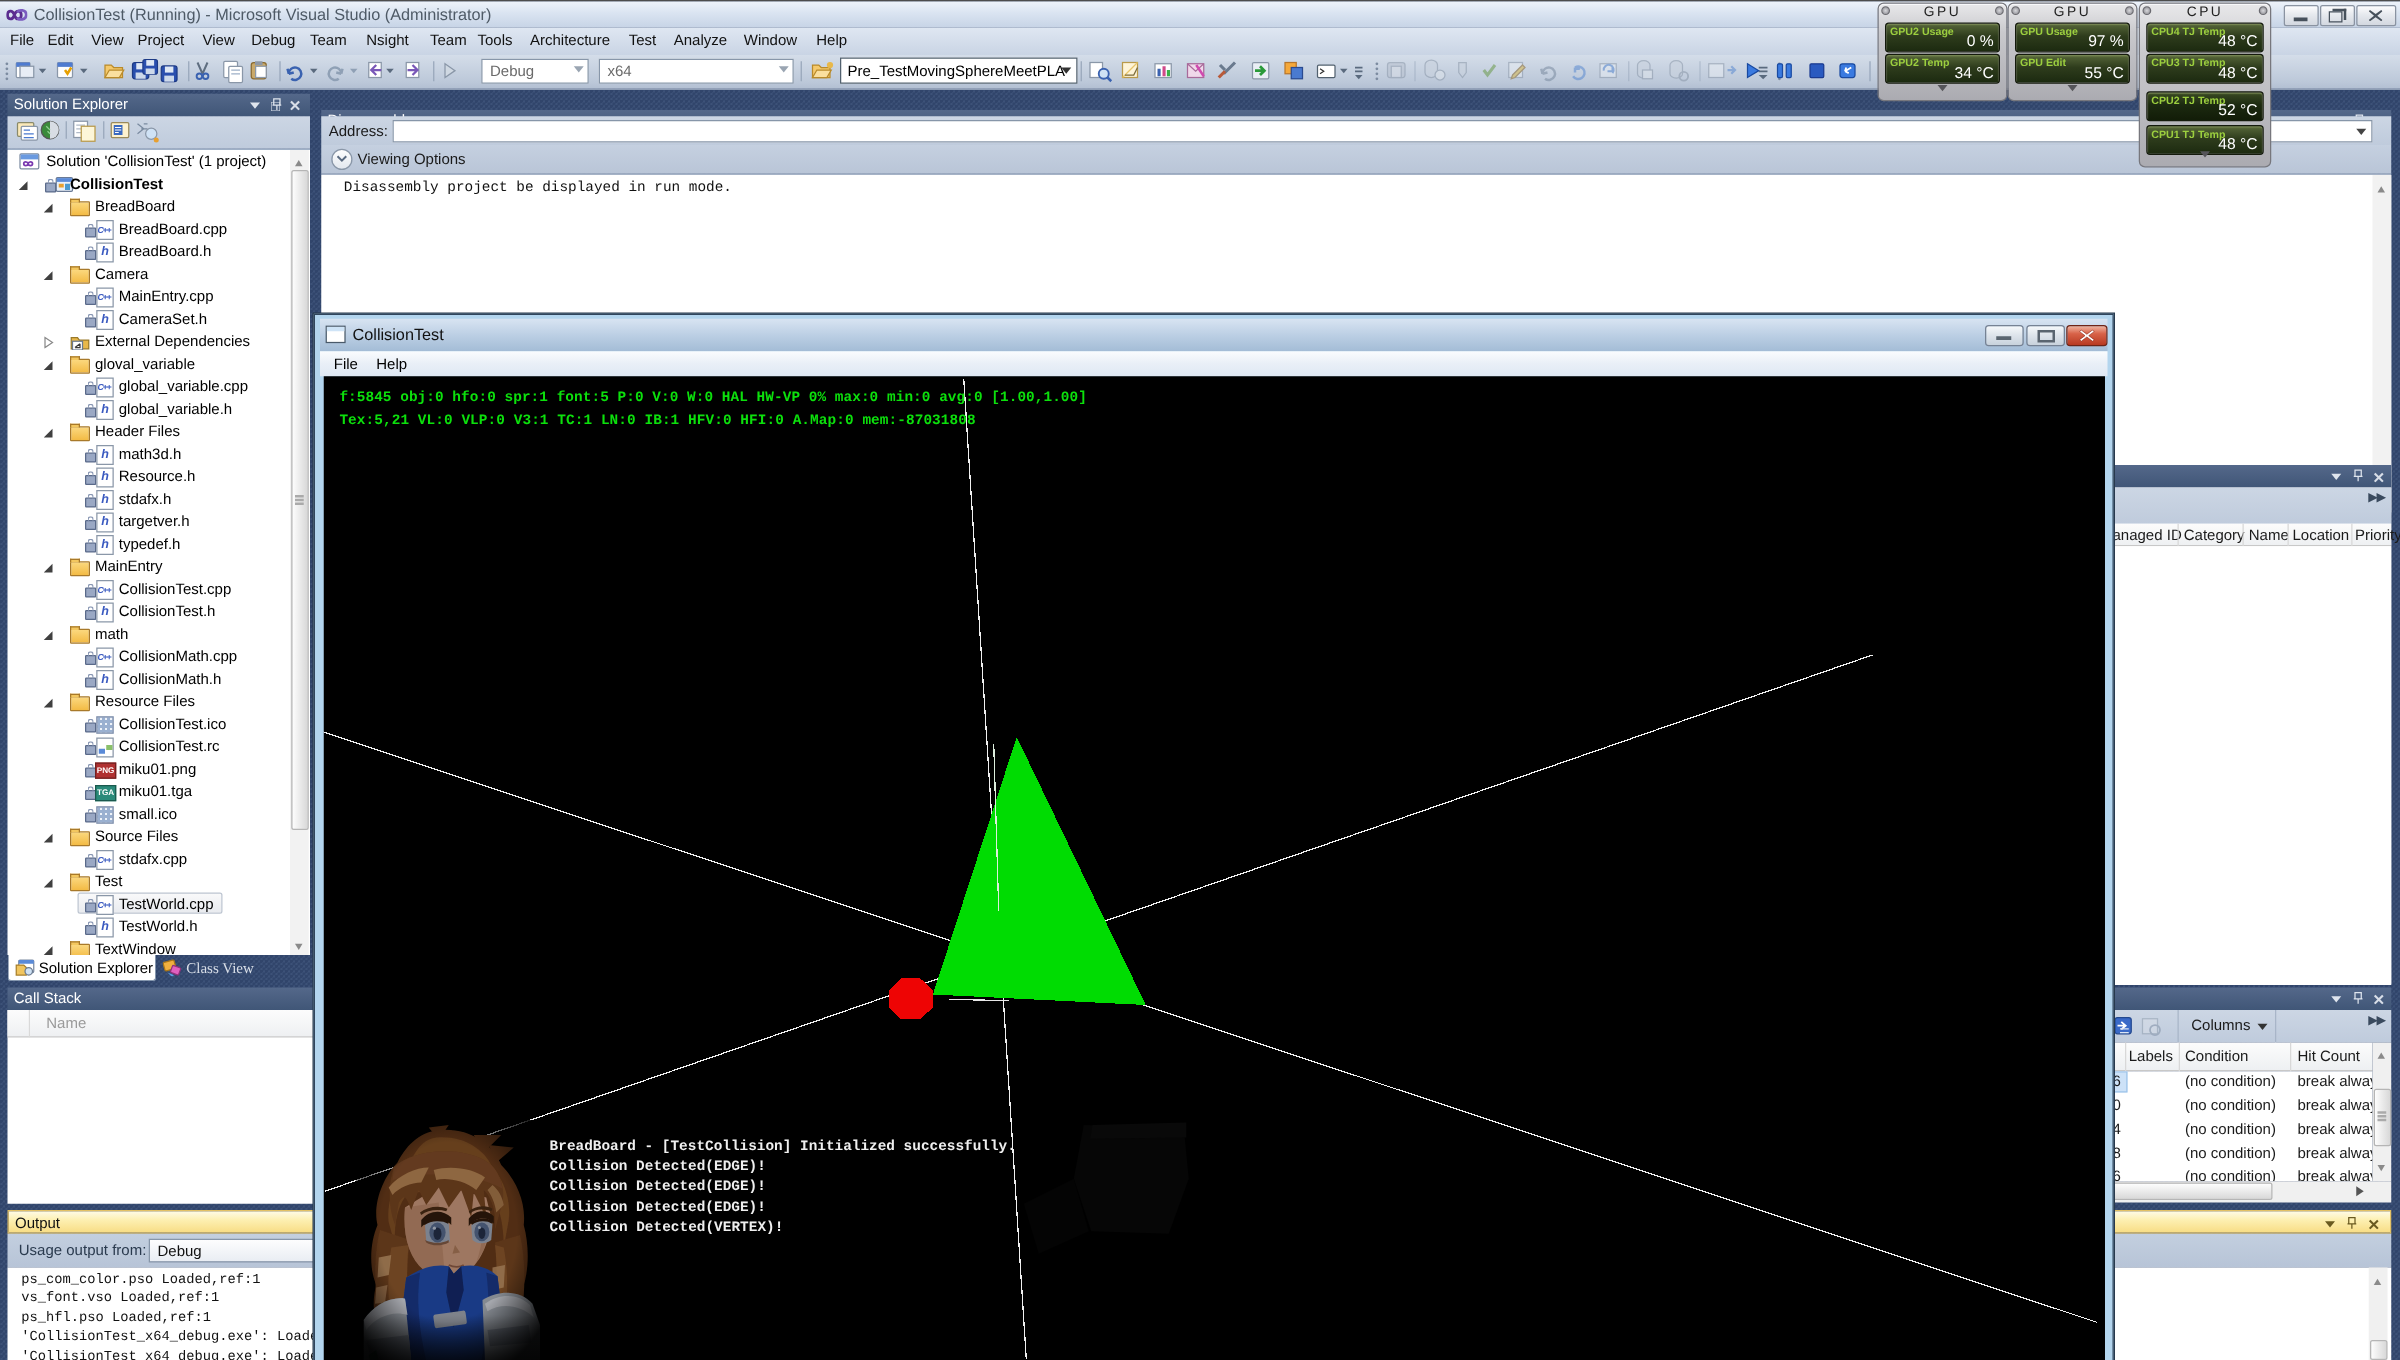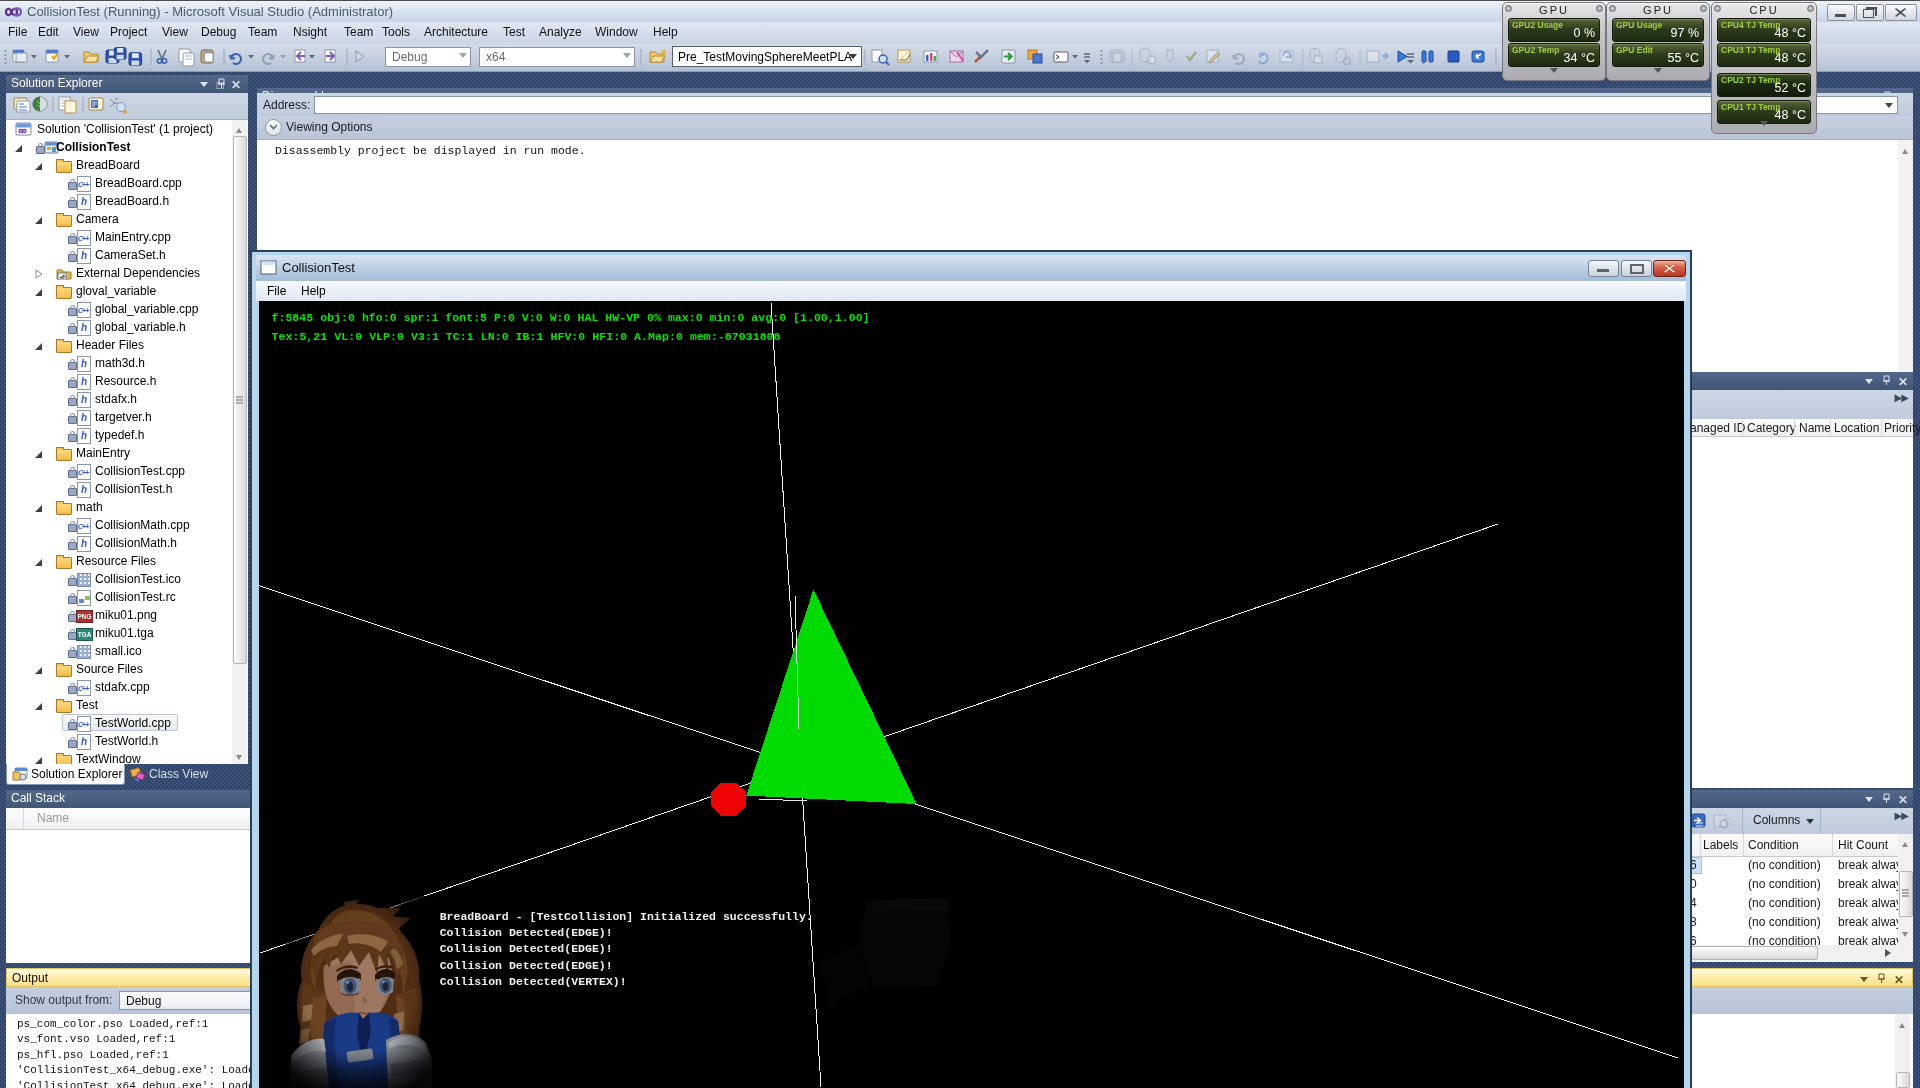--- a/index.html
+++ b/index.html
@@ -489,21 +489,21 @@
 <div style="position:absolute;left:6px;top:764px;width:242px;height:21px;">
  <div style="position:absolute;left:0;top:0;width:119px;height:21px;background:#fff;border:1px solid #8496ad;border-top:none;border-radius:0 0 3px 3px;box-sizing:border-box">
   <svg style="position:absolute;left:5px;top:3px" width="16" height="14">
           <rect x="3" y="1" width="12" height="10" rx="1" fill="#fff" stroke="#7a8aa0"></rect>
           <rect x="3" y="1" width="12" height="3" fill="#5a8ad8"></rect>
           <path d="M1 5 l6 0 2 2 0 6 -8 0 z" fill="#f0c560" stroke="#a87f2a"></path>
           <circle cx="11" cy="10" r="3" fill="#cfe2f5" stroke="#6a7a90"></circle>
         </svg>
   <span style="position:absolute;left:24px;top:3px;font-size:12px;color:#000">Solution Explorer</span>
  </div>
- <div style="position:absolute;left:120px;top:0;width:93px;height:21px;">
+ <div style="position:absolute;left:120px;top:0;width:93px;height:21px;font-family:Liberation Serif, serif;">
   <svg style="position:absolute;left:4px;top:3px" width="16" height="14">
           <rect x="1" y="2" width="9" height="7" rx="1" fill="#f0b040" stroke="#a8761a" transform="rotate(-15 5 5)"></rect>
           <rect x="7" y="6" width="7" height="6" rx="1" fill="#e060c0" stroke="#90307a" transform="rotate(20 10 9)"></rect>
           <path d="M4 11 l5 2 -1 2" fill="#5a9ae0"></path>
         </svg>
   <span style="position:absolute;left:23px;top:3px;font-size:12px;color:#d9dfe8">Class View</span>
  </div>
 </div>
 
 <div class="ptitle" style="left:6px;top:790px;width:1679px;">Call Stack</div>
@@ -625,21 +625,21 @@
 <div style="position:absolute;left:1550px;top:945px;width:363px;height:17px;background:#f0f0f0">
  <div style="position:absolute;left:140px;top:1px;width:128px;height:14px;background:linear-gradient(#fdfdfd,#d8d8d8);border:1px solid #b5b5b5;border-radius:2px;box-sizing:border-box"></div>
  <span style="position:absolute;right:18px;top:4px;width:0;height:0;border:4.5px solid transparent;border-left:6px solid #555"></span>
 </div>
 </div>
 <div class="abs" id="outputpanel">
 <div class="ptitle-y" style="left:6px;top:968px;width:1907px;">Output<span style="position:absolute;right:44px;top:8px;width:0;height:0;border:4px solid transparent;border-top:5px solid #6a5a20"></span><svg style="position:absolute;right:26px;top:4px" width="9" height="11" viewBox="0 0 9 11">
         <path d="M2 1 h5 v5 h-5 z M1 6 h7 M4.5 6 v4" stroke="#6a5a20" fill="none"></path>
       </svg><span style="position:absolute;right:8px;top:2px;font-size:12px;font-weight:bold;color:#6a5a20">✕</span></div>
 <div style="position:absolute;left:6px;top:987px;width:1907px;height:27px;background:linear-gradient(#c3cfdf,#b7c4d7)">
- <span style="position:absolute;left:9px;top:6px;font-size:12px;color:#2a3a4e">Show output from:</span>
+ <span style="position:absolute;left:9px;top:6px;font-size:12px;color:#2a3a4e">Usage output from:</span>
  <div style="position:absolute;left:113px;top:4px;width:133px;height:19px;background:linear-gradient(#fdfdfe,#e9edf3);border:1px solid #8796a9;box-sizing:border-box">
         <span style="position:absolute;left:6px;top:2px;font-size:12px;color:#111">Debug</span>
       </div>
 </div>
 <div class="pwhite" style="left:6px;top:1014px;width:1907px;height:74px">
  <div class="mono" style="position:absolute;left:11px;top:3px;font-size:11px;line-height:15.4px;color:#111;white-space:pre">ps_com_color.pso Loaded,ref:1
 vs_font.vso Loaded,ref:1
 ps_hfl.pso Loaded,ref:1
 'CollisionTest_x64_debug.exe': Loaded '
 'CollisionTest_x64_debug.exe': Loaded '</div>

